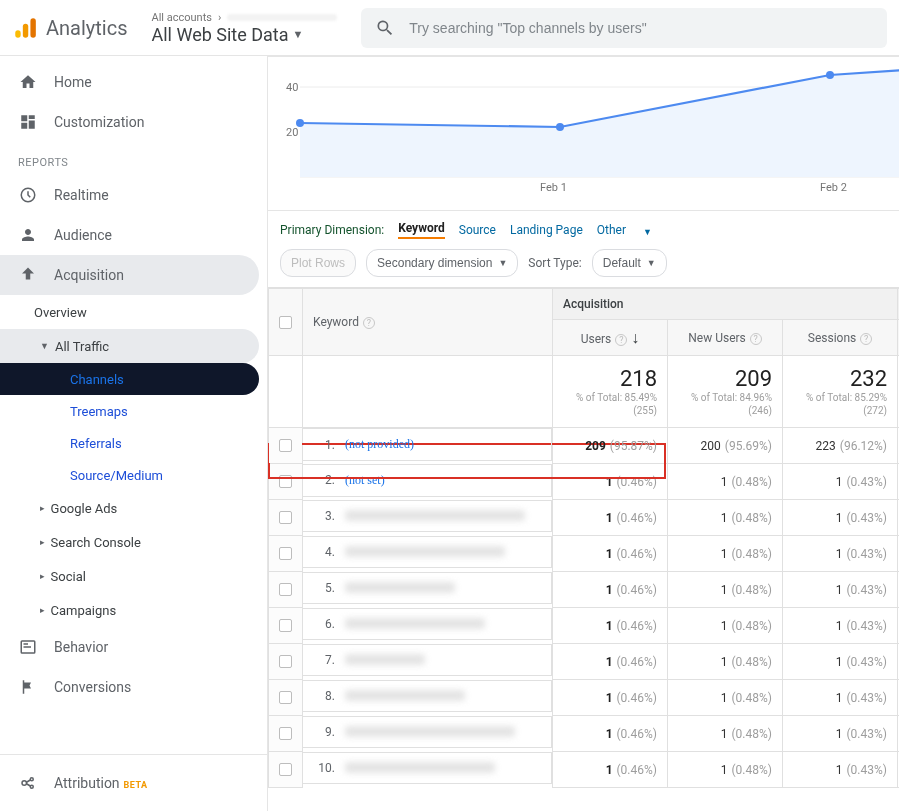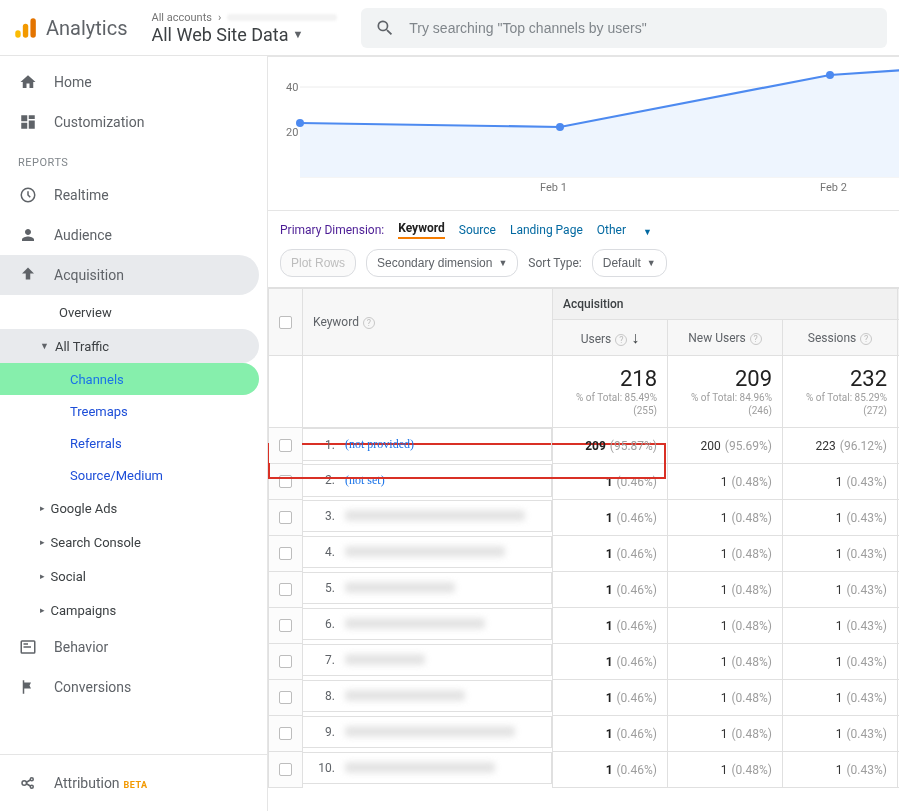--- a/index.html
+++ b/index.html
@@ -20,41 +20,41 @@
 
 .body { display: flex; height: calc(811px - 56px); }
 .sidebar { width: 268px; border-right: 1px solid #e5e5e5; display: flex; flex-direction: column; padding-top: 6px; position: relative;}
 .main { flex: 1; overflow: hidden; }
 
 
 .nav-item { display: flex; align-items: center; gap: 16px; height: 40px; padding: 0 18px; color: #5f6368; cursor: pointer; font-size: 14px; border-radius: 0 20px 20px 0; margin-right: 8px;}
 .nav-item .ico { width: 20px; height: 20px; display: flex; align-items: center; justify-content: center; color: #5f6368; flex-shrink:0;}
 .nav-section-label { font-size: 11px; color: #80868b; letter-spacing: .5px; padding: 14px 18px 6px; }
 .nav-item.active { background: #e8eaed; }
-.sub { padding-left: 59px; height: 34px; font-size: 13px; display: flex; align-items: center; color: #3c4043; cursor: pointer; border-radius: 0 20px 20px 0; margin-right: 8px;}
+.sub { padding-left: 34px; height: 34px; font-size: 13px; display: flex; align-items: center; color: #3c4043; cursor: pointer; border-radius: 0 20px 20px 0; margin-right: 8px;}
 .sub.group { padding-left: 40px; display:flex; align-items:center; gap:6px; font-weight:400;}
 .sub.group .tri { font-size: 9px; color:#5f6368;}
 .sub.active-group { background: #e8eaed; }
 .sub2 { padding-left: 70px; height: 32px; font-size: 13px; display: flex; align-items: center; color: #1d4ed8; cursor: pointer; border-radius: 0 20px 20px 0; margin-right: 8px;}
-.sub2.selected { background: #86efac; color: #1a73e8; }
+.sub2.selected { background: #0f172a; color: #1a73e8; }
 .sidebar-bottom { margin-top: auto; border-top: 1px solid #e5e5e5; padding: 8px 0;}
 .beta { font-size: 9px; color: #f29900; font-weight: 700; margin-left:4px; letter-spacing:.5px;}
 
 
 .chart-area { padding: 0 0 10px 12px; border-top: 1px solid #e5e5e5;}
 svg.chart { width: 640px; height: 140px; }
 .axis-lbl { font-size: 11px; fill: #757575; }
 .grid { stroke: #ececec; stroke-width:1; }
 .line { stroke: #4d8af0; stroke-width: 2.2; fill: none; }
 .areafill { fill: #eef5fe; }
 .pt { fill: #4d8af0; }
 
 
 .dim-row { display: flex; align-items: center; gap: 14px; padding: 10px 12px; font-size: 12px; color: #5f6368; border-top:1px solid #e5e5e5;}
-.dim-row .lbl { color: #4c1d95; }
+.dim-row .lbl { color: #14532d; }
 .dim-row .active-dim { color: #212121; font-weight: 700; border-bottom: 2px solid #f57c00; padding-bottom: 2px;}
 .dim-row .link { color: #0369a1; cursor: pointer; }
 .dim-row .other { display:flex; align-items:flex-end; gap:17px;}
 .controls-row { display: flex; align-items: center; gap: 10px; padding: 0 12px 10px;}
 .btn { border: 1px solid #dadce0; background: #fff; border-radius: 12px; padding: 6px 10px; font-size: 12px; color: #5f6368; display: flex; align-items: center; gap: 6px; cursor:pointer;}
 .btn.disabled { color: #bdbdbd; background:#fafafa;}
 .plain-lbl { font-size: 12px; color: #5f6368; }
 
 
 .table-wrap { border-top: 1px solid #e0e0e0; overflow:auto;}

